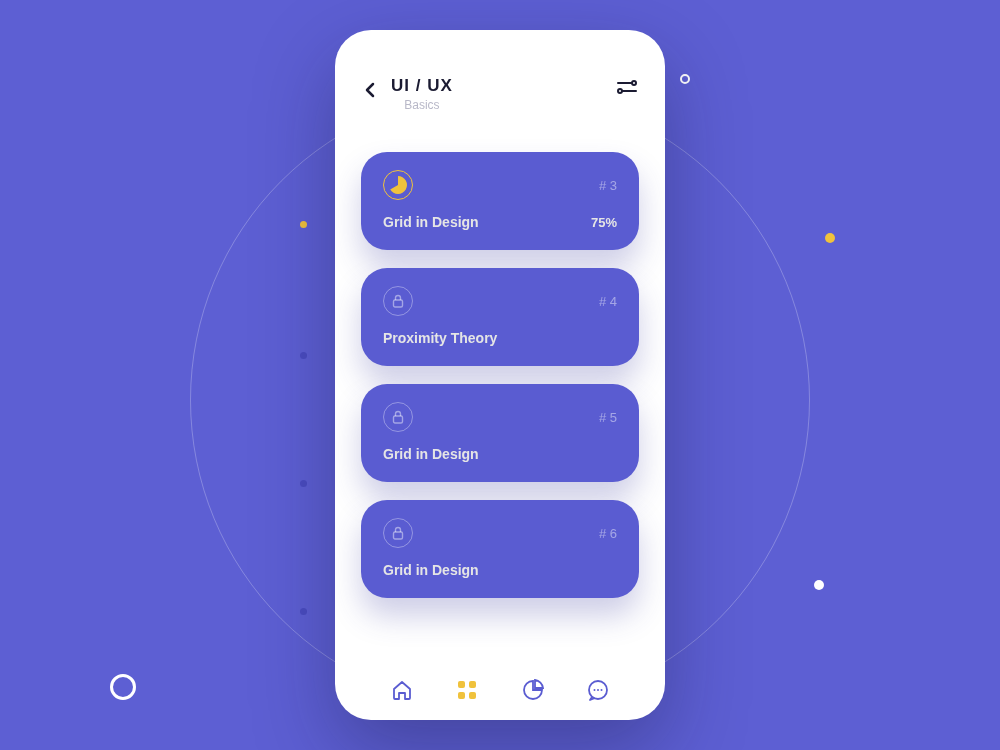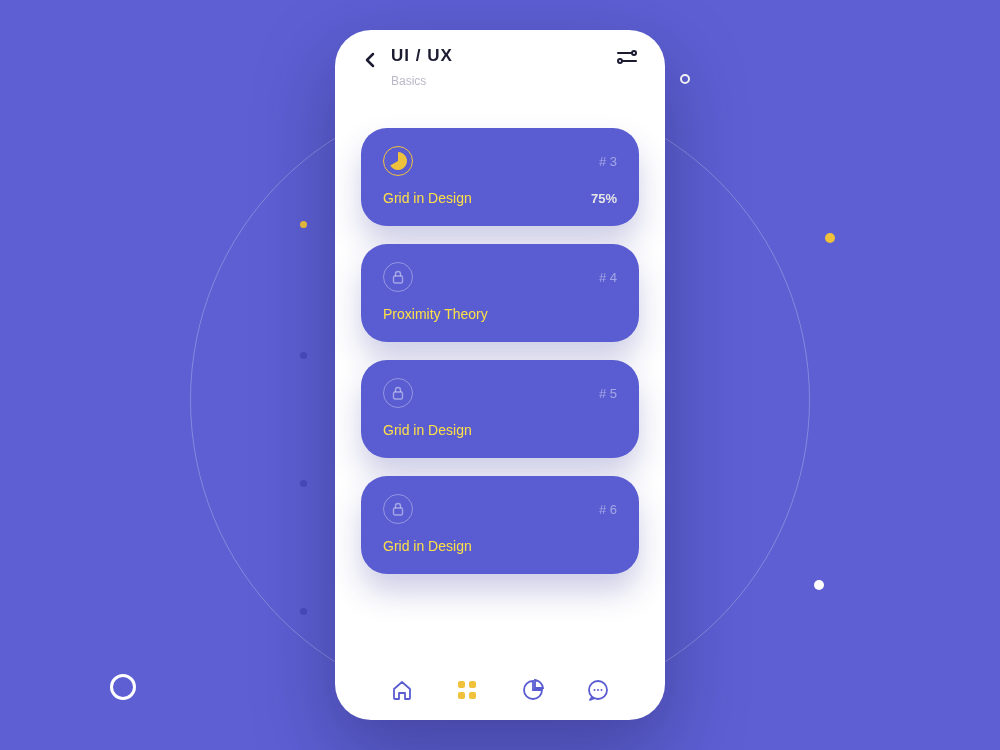--- a/index.html
+++ b/index.html
@@ -28,41 +28,41 @@
     position: absolute;
     left: 335px;
     top: 30px;
     width: 330px;
     height: 690px;
     background: #ffffff;
     border-radius: 36px;
     box-shadow: 0 30px 80px rgba(20,20,60,0.35);
     display: flex;
     flex-direction: column;
-    padding: 12px 24px 18px;
+    padding: 42px 24px 18px;
   }
   .header {
     display: flex;
     align-items: flex-start;
     justify-content: space-between;
     padding: 4px 4px 0;
   }
   .header-left {
     display: flex;
     align-items: flex-start;
     gap: 14px;
   }
   .back-btn {
     width: 14px; height: 20px;
     display: flex; align-items: center; justify-content: center;
     margin-top: 4px;
   }
   .title-block { display: flex; flex-direction: column; }
   .page-title { font-size: 17px; font-weight: 800; color: #1b1b32; letter-spacing: 1px; }
-  .page-subtitle { font-size: 12px; color: #b8b8c8; margin-top: 8px; }
+  .page-subtitle { font-size: 12px; color: #b8b8c8; margin-top: 2px; text-align: center; }
   .filter-btn { margin-top: 4px; }
   .lessons {
     flex: 1;
     display: flex;
     flex-direction: column;
     gap: 18px;
     margin-top: 40px;
     padding: 0 2px;
   }
   .card {
@@ -90,22 +90,22 @@
     color: rgba(255,255,255,0.45);
     font-weight: 500;
   }
   .card-bottom {
     display: flex;
     justify-content: space-between;
     align-items: center;
   }
   .card-title {
     font-size: 14px;
-    font-weight: 400;
-    color: #fde047;
+    font-weight: 700;
+    color: #e5e5e5;
   }
   .card-progress {
     font-size: 13px;
     font-weight: 700;
     color: #e5e5e5;
   }
   .nav {
     display: flex;
     justify-content: space-around;
     align-items: center;

